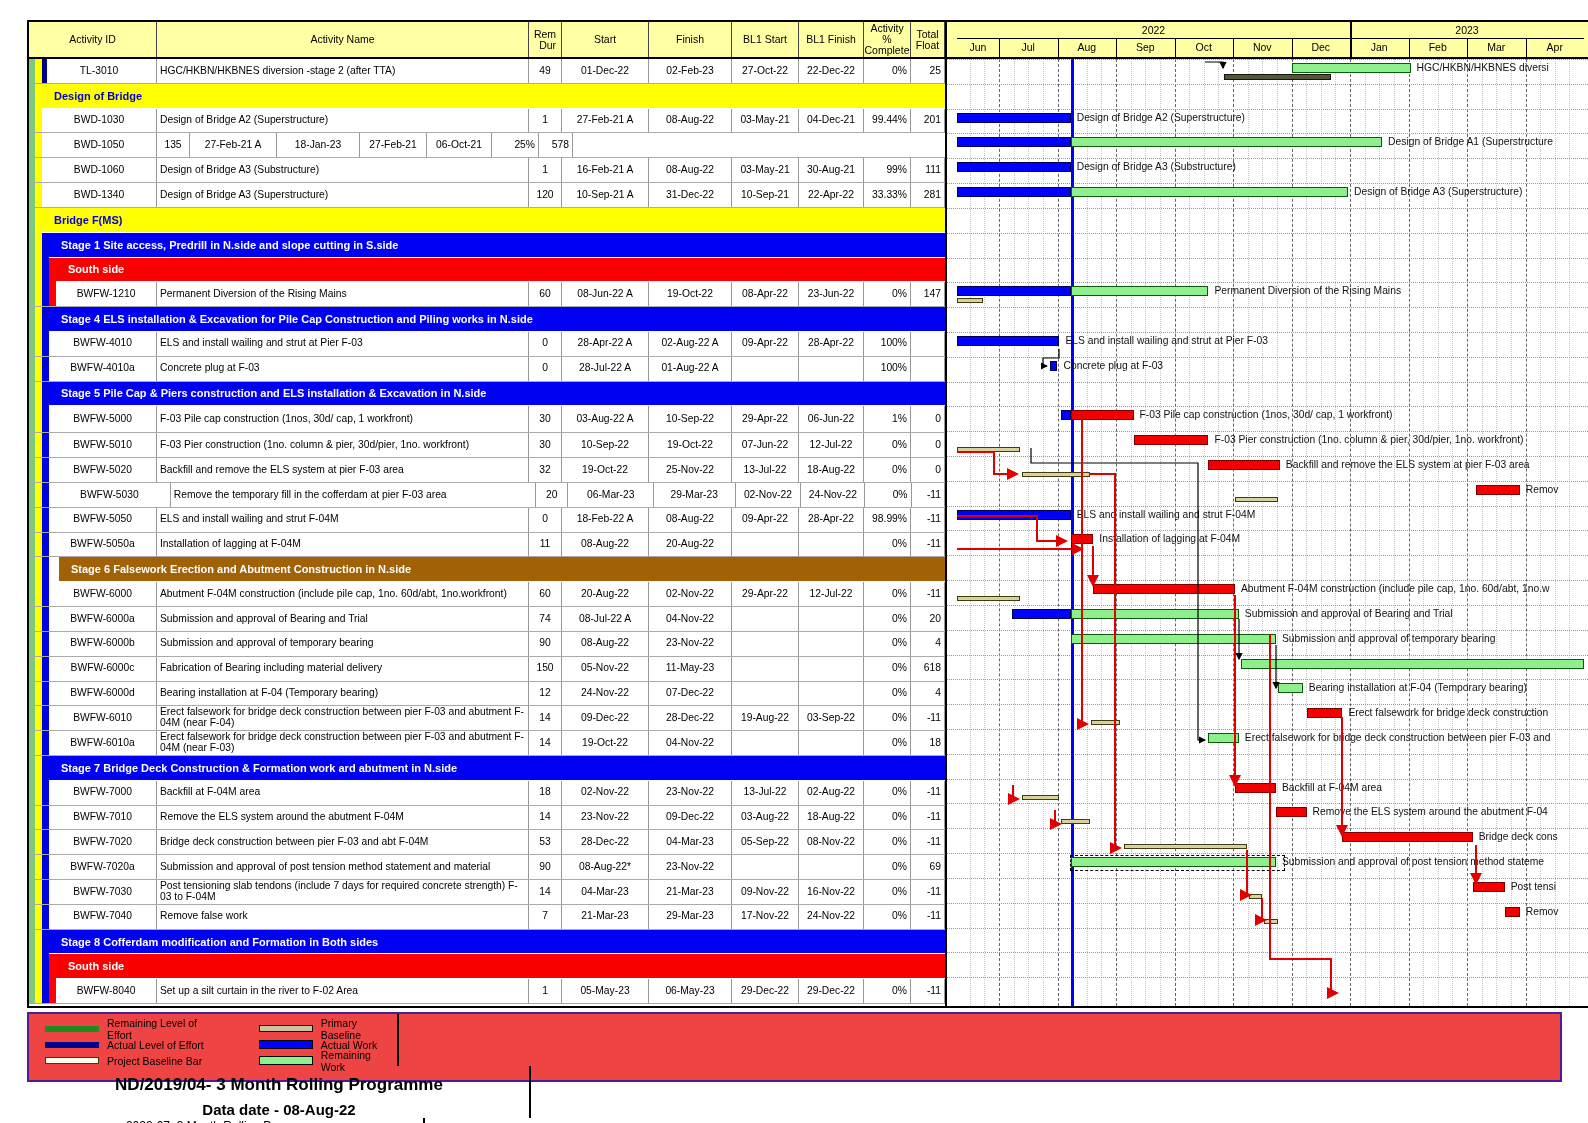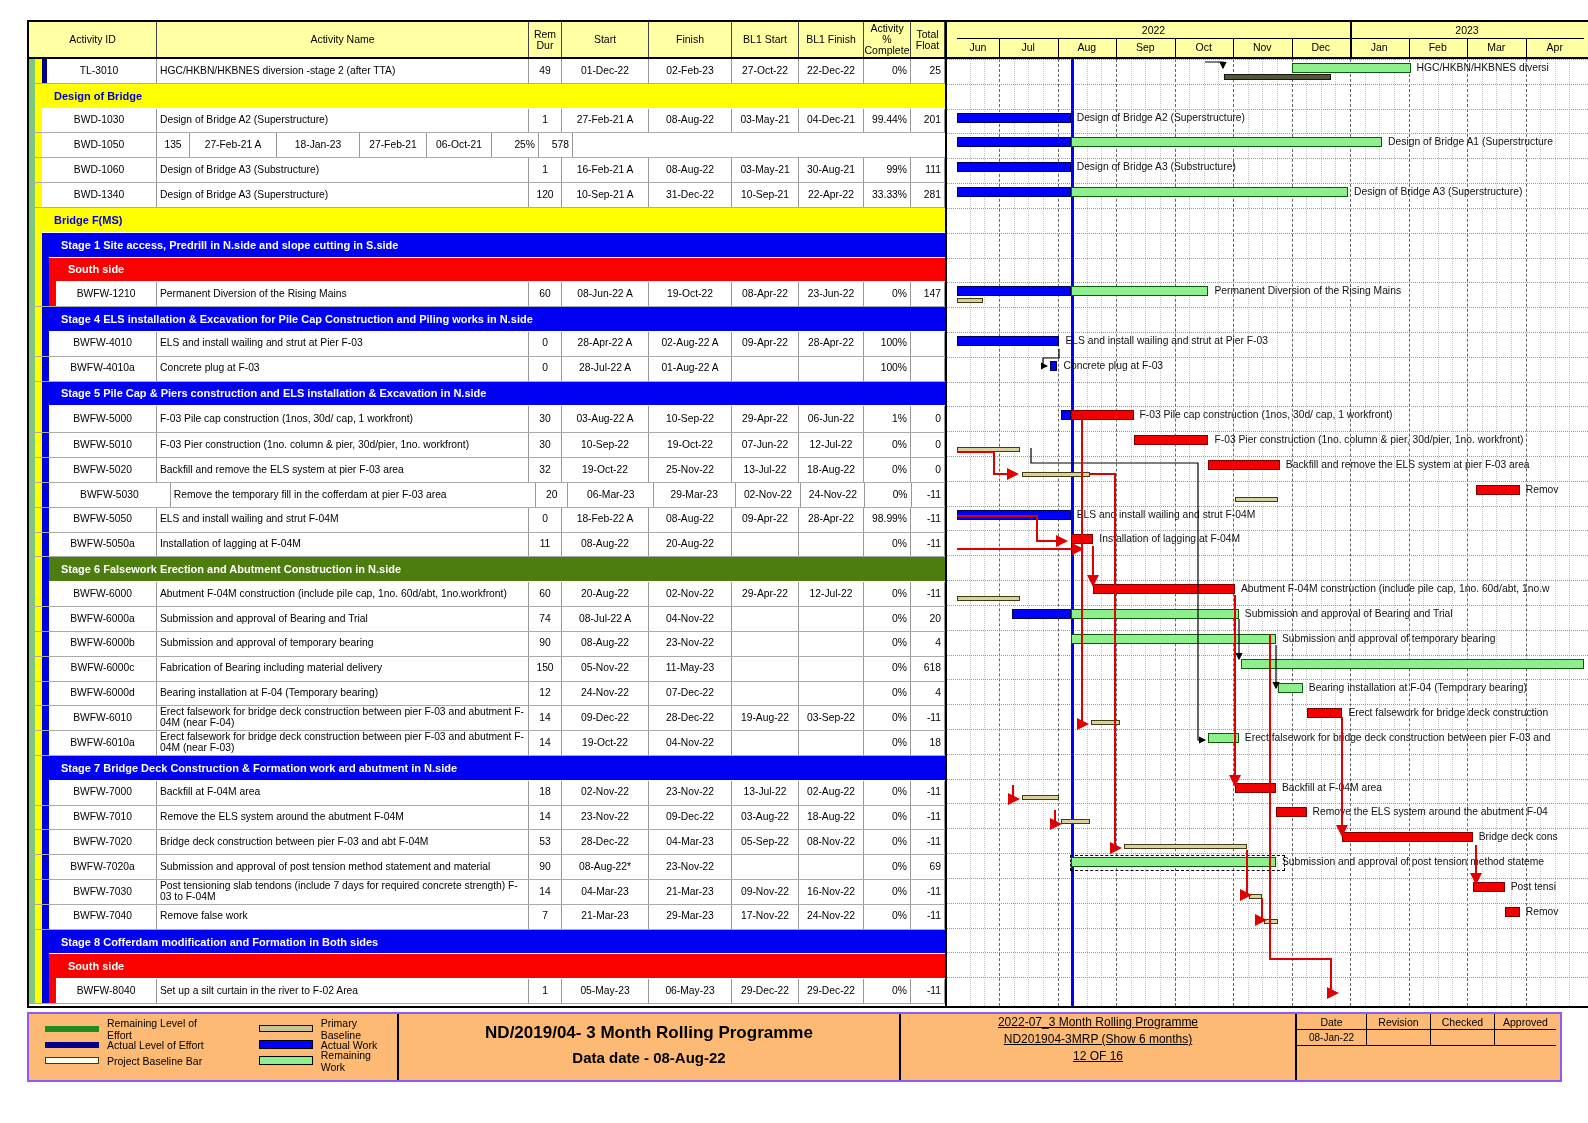--- a/index.html
+++ b/index.html
@@ -39,22 +39,22 @@
   .bar{position:absolute;box-sizing:border-box;border:1px solid #000;z-index:3;}
   .bar.actual{background:#0000ff;border-color:#000050;height:10px;}
   .bar.rem{background:#8df08d;border-color:#0a5a0a;height:10px;}
   .bar.crit{background:#f40000;border-color:#7c0000;height:10px;}
   .bar.base{background:#d9d2a0;border-color:#3f3d10;height:5px;}
   .bar.pbase{background:#55553a;border-color:#15150c;height:6px;}
   .blabel{position:absolute;font-size:10.3px;white-space:nowrap;color:#111;z-index:4;line-height:12px;}
   .seldash{position:absolute;border:1px dashed #000;background:transparent;z-index:4;}
   .rel{position:absolute;inset:0;z-index:5;pointer-events:none;}
   
-  .footer{position:absolute;left:27px;top:1012px;width:1531px;height:66px;border:2px solid #8b5cf6;
-          display:flex;box-sizing:content-box;background:#fdba74;}
+  .footer{position:absolute;left:27px;top:1012px;width:1531px;height:66px;border:2px solid #4c1d95;
+          display:flex;box-sizing:content-box;background:#ef4444;flex-direction:column;}
   .fleg{width:370px;border-right:2px solid #000;box-sizing:border-box;display:flex;padding:9px 0 0 16px;gap:38px;}
   .legcol{display:flex;flex-direction:column;gap:5px;}
   .legitem{display:flex;align-items:center;gap:8px;height:11px;}
   .sw{width:54px;flex:none;box-sizing:border-box;}
   .sw.loe-green{height:6px;background:#1e8c1e;}
   .sw.loe-navy{height:6px;background:#00008b;}
   .sw.proj-base{height:7px;background:#fffdf0;border:1px solid #3a3a20;}
   .sw.pri-base{height:7px;background:#c9c49a;border:1px solid #111;}
   .sw.actual{height:9px;background:#0000ff;border:1px solid #000;}
   .sw.remaining{height:9px;background:#8df08d;border:1px solid #000;}
@@ -72,21 +72,21 @@
 </style>
 </head>
 <body>
 
 <div class="sheet">
   <div class="main">
     <div class="tbl">
       <div class="thead" id="thead">
           <div class="th" style="width: 128px;">Activity ID</div>
           <div class="th" style="width: 372px;">Activity Name</div>
-          <div class="th" style="width: 33px;">Rem
+          <div class="th" style="width: 33px; text-align: right;">Rem
 Dur</div>
           <div class="th" style="width: 87px;">Start</div>
           <div class="th" style="width: 83px;">Finish</div>
           <div class="th" style="width: 67px;">BL1 Start</div>
           <div class="th" style="width: 65px;">BL1 Finish</div>
           <div class="th" style="width: 47px;">Activity %
 Complete</div>
           <div class="th" style="width: 34px;">Total
 Float</div>
         </div>
@@ -312,21 +312,21 @@
             <div class="cell al-c" style="width: 83px;">20-Aug-22</div>
             <div class="cell al-c" style="width: 67px;"></div>
             <div class="cell al-c" style="width: 65px;"></div>
             <div class="cell al-r" style="width: 47px;">0%</div>
             <div class="cell al-r" style="width: 34px;">-11</div>
             <div class="g" style="left: 0px; width: 6px; background: rgb(126, 200, 126);"></div>
             <div class="g" style="left: 6px; width: 7px; background: rgb(255, 255, 0);"></div>
             <div class="g" style="left: 13px; width: 7px; background: rgb(0, 0, 224);"></div>
           </div>
           <div class="row" style="height: 24.815px;">
-            <div class="bandfill" style="left: 20px; background: #4d7c0f; color: rgb(255, 255, 255);">Stage 6 Falsework Erection and Abutment Construction in N.side</div>
+            <div class="bandfill" style="left: 30px; background: #a16207; color: rgb(255, 255, 255);">Stage 6 Falsework Erection and Abutment Construction in N.side</div>
             <div class="g" style="left: 0px; width: 6px; background: rgb(126, 200, 126);"></div>
             <div class="g" style="left: 6px; width: 7px; background: rgb(255, 255, 0);"></div>
             <div class="g" style="left: 13px; width: 7px; background: rgb(0, 0, 224);"></div>
           </div>
           <div class="row actrow" style="height: 24.815px;">
             <div class="cell al-c" style="width: 128px; padding-left: 23px;">BWFW-6000</div>
             <div class="cell al-l" style="width: 372px;">Abutment F-04M construction (include pile cap, 1no. 60d/abt, 1no.workfront)</div>
             <div class="cell al-c" style="width: 33px;">60</div>
             <div class="cell al-c" style="width: 87px;">20-Aug-22</div>
             <div class="cell al-c" style="width: 83px;">02-Nov-22</div>

